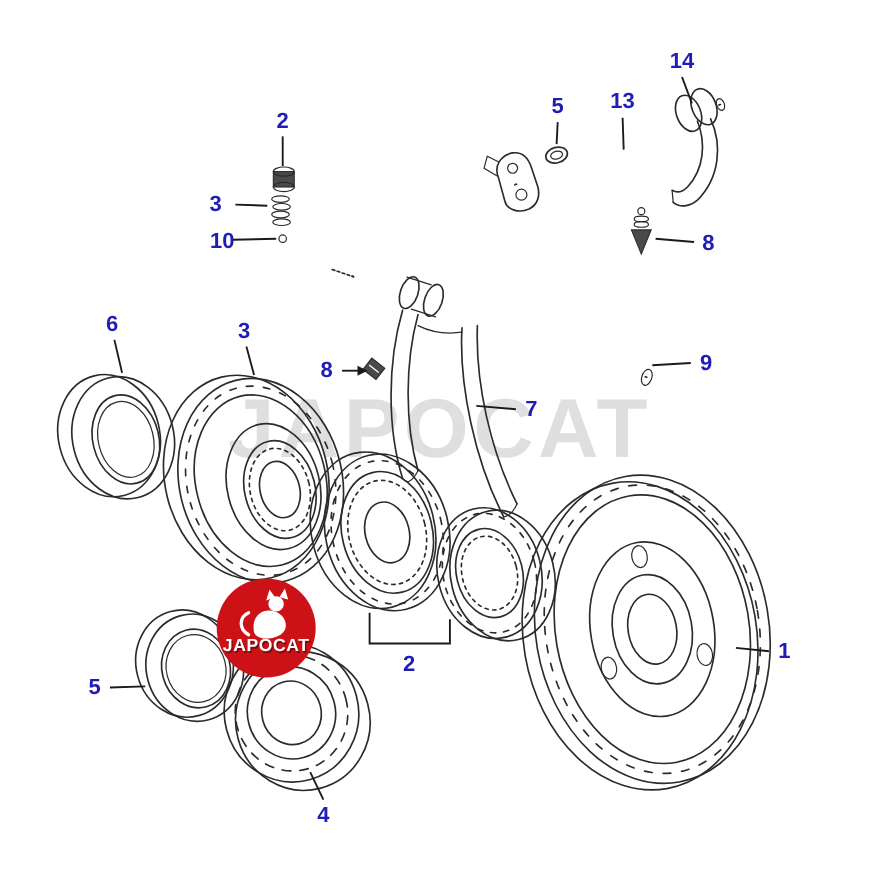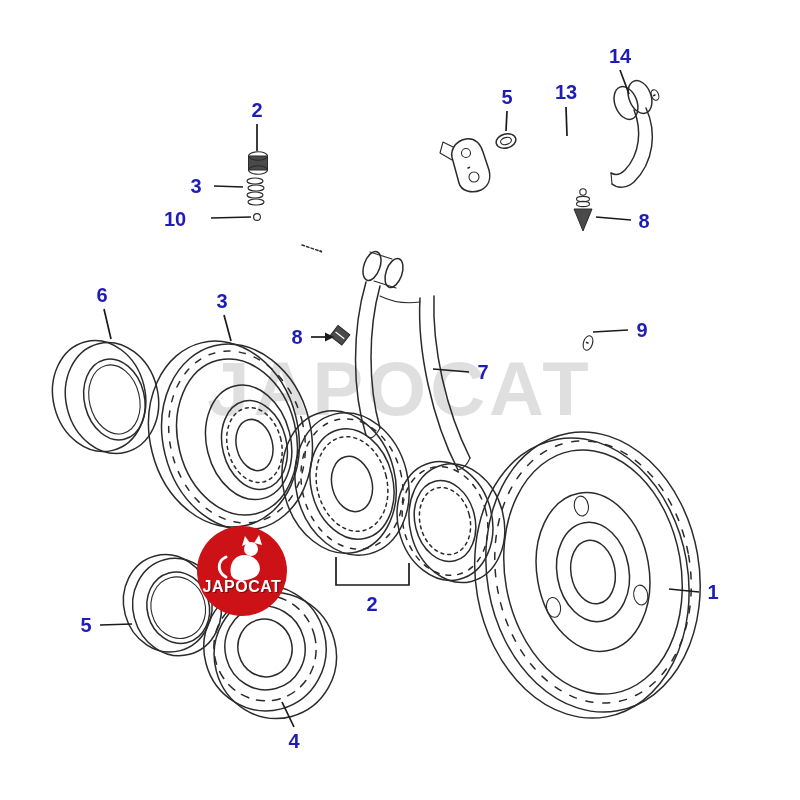--- a/index.html
+++ b/index.html
@@ -202,21 +202,21 @@
       <polyline points="469,372 433,369"></polyline>
       <polyline points="699,592 669,589"></polyline>
       <polyline points="336,557 336,585 409,585 409,563"></polyline>
       <polyline points="100,625 132,624"></polyline>
       <polyline points="294,727 282,702"></polyline>
     </svg>
 
   <div id="callout-layer">
       <div class="callout" style="left: 257px; top: 110px;">2</div>
       <div class="callout" style="left: 196px; top: 186px;">3</div>
-      <div class="callout" style="left: 175px; top: 219px;">10</div>
+      <div class="callout" style="left: 202px; top: 219px;">10</div>
       <div class="callout" style="left: 620px; top: 56px;">14</div>
       <div class="callout" style="left: 507px; top: 97px;">5</div>
       <div class="callout" style="left: 566px; top: 92px;">13</div>
       <div class="callout" style="left: 644px; top: 221px;">8</div>
       <div class="callout" style="left: 102px; top: 295px;">6</div>
       <div class="callout" style="left: 222px; top: 301px;">3</div>
       <div class="callout" style="left: 297px; top: 337px;">8</div>
       <div class="callout" style="left: 642px; top: 330px;">9</div>
       <div class="callout" style="left: 483px; top: 372px;">7</div>
       <div class="callout" style="left: 713px; top: 592px;">1</div>

